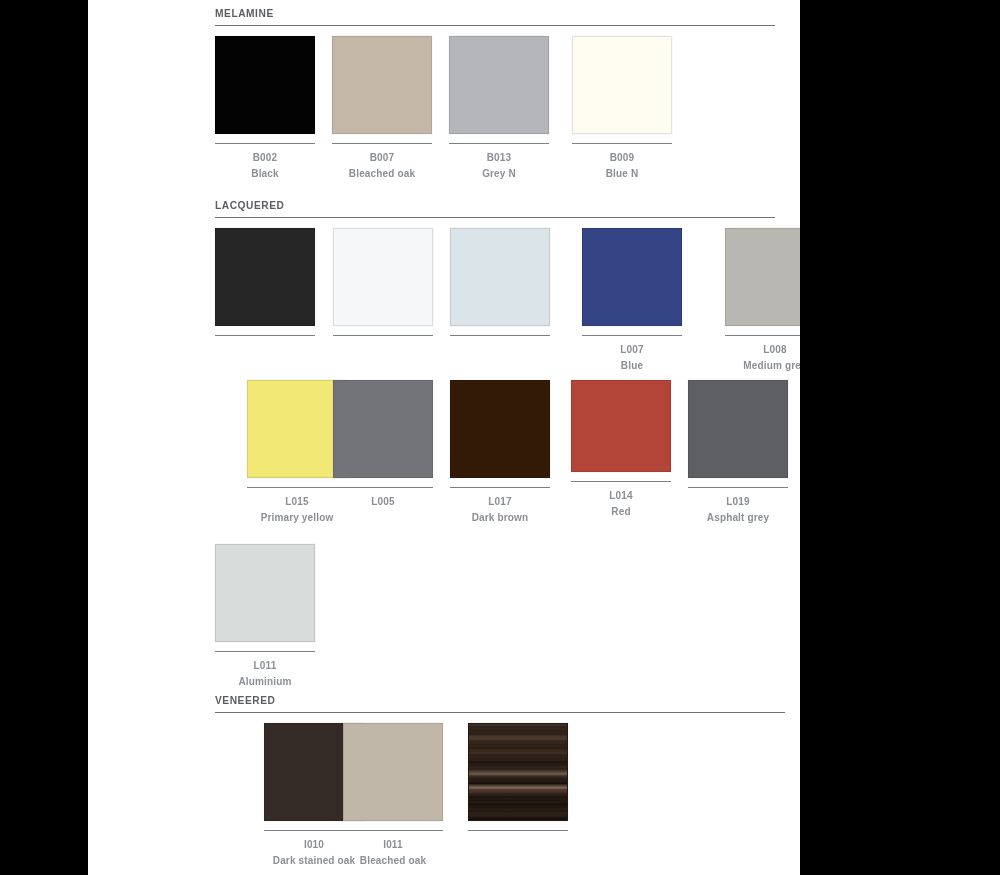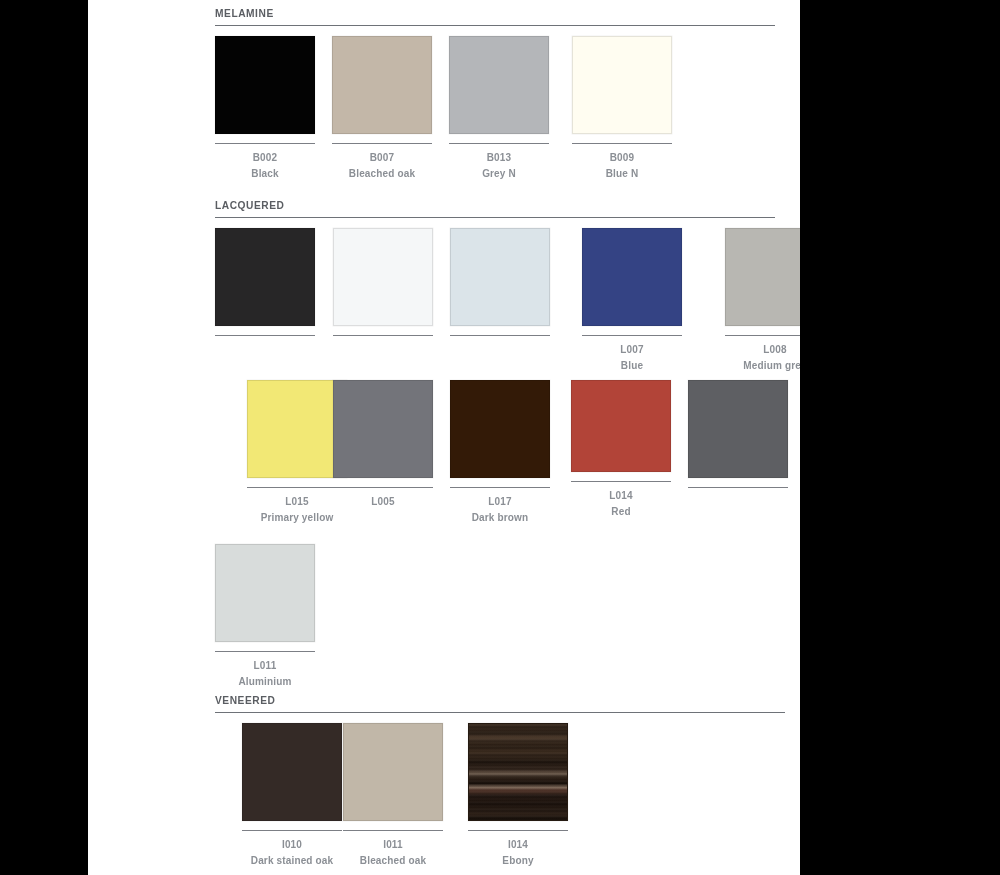--- a/index.html
+++ b/index.html
@@ -229,20 +229,24 @@
           <div class="chip" style="background:#b24438;height:92px;"></div>
           <div class="chip-rule"></div>
           <div class="label">
             <span class="code">L014</span>
             <span class="name">Red</span>
           </div>
         </div>
         <div class="cell" style="left:600px;">
           <div class="chip" style="background:#5e5f63;"></div>
           <div class="chip-rule"></div>
+          <div class="label">
+            <span class="code">L019</span>
+            <span class="name">Asphalt grey</span>
+          </div>
         </div>
       </div>
 
       <div class="row" style="top:344px;height:140px;">
         <div class="cell" style="left:127px;">
           <div class="chip" style="background:#d8dcdb;"></div>
           <div class="chip-rule"></div>
           <div class="label">
             <span class="code">L011</span>
             <span class="name">Aluminium</span>
@@ -250,43 +254,39 @@
         </div>
       </div>
     </div>
 
     <div class="section" style="top:695px;">
       <div class="sec-head">
         <div class="sec-title">VENEERED</div>
         <div class="sec-rule" style="width:570px;"></div>
       </div>
       <div class="row" style="top:28px;height:150px;">
-        <div class="cell" style="left:126px;padding-left:28px;">
+        <div class="cell" style="left:148px;padding-left:28px;">
           <div class="chip" style="background:#342a26;"></div>
           <div class="chip-rule"></div>
           <div class="label">
             <span class="code">I010</span>
             <span class="name">Dark stained oak</span>
           </div>
         </div>
         <div class="cell" style="left:255px;">
           <div class="chip" style="background:#c1b7a8;"></div>
           <div class="chip-rule"></div>
           <div class="label">
             <span class="code">I011</span>
             <span class="name">Bleached oak</span>
           </div>
         </div>
         <div class="cell" style="left:380px;">
           <div class="chip" style="background:#2a1d14;">
             <div class="grain"></div>
           </div>
           <div class="chip-rule"></div>
-          <div class="label">
-            <span class="code">I014</span>
-            <span class="name">Ebony</span>
-          </div>
         </div>
       </div>
     </div>
 
   </div>
 </div>
 
 </body></html>

